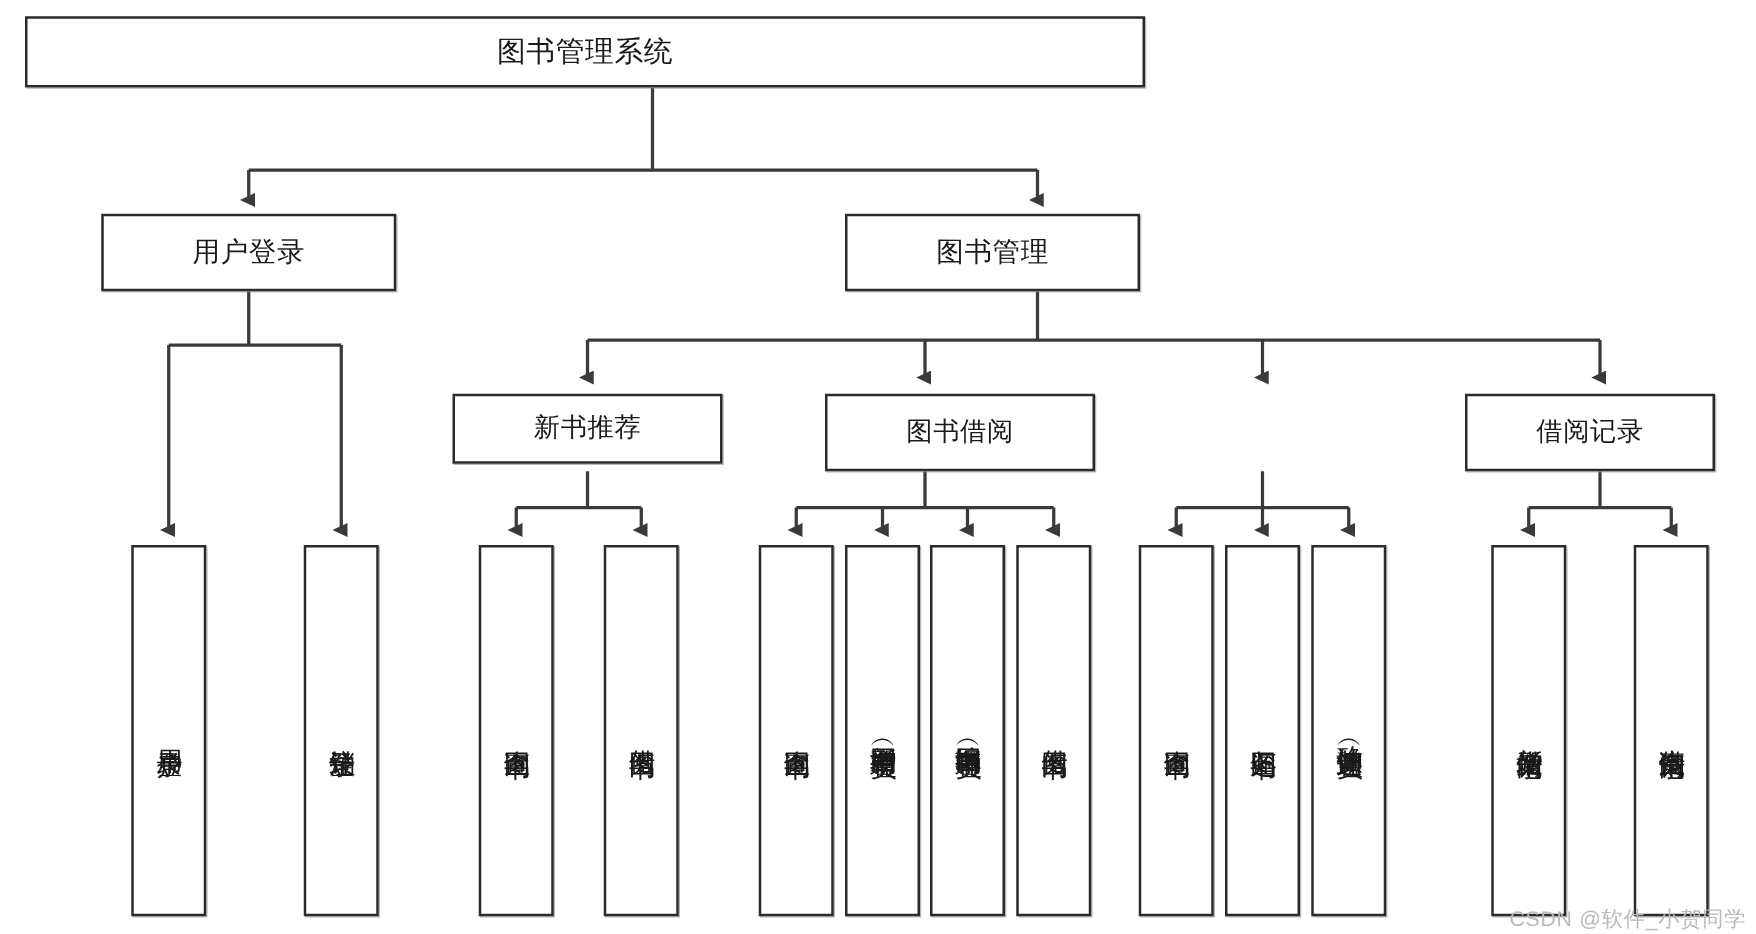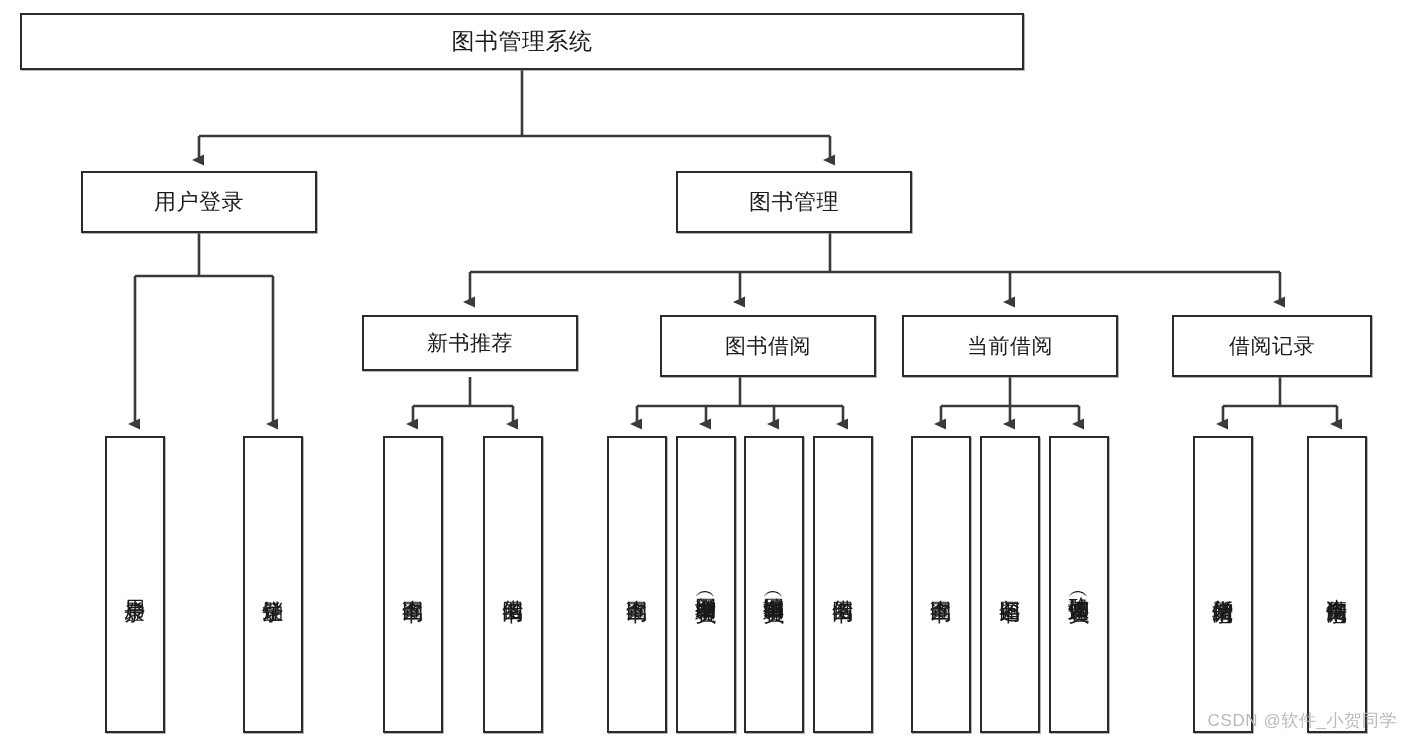--- a/index.html
+++ b/index.html
@@ -55,21 +55,21 @@
     writing-mode: vertical-rl;
     text-orientation: upright;
     font-size: 21px;
     line-height: 1.30;
     letter-spacing: 1px;
     max-height: 100%;
   }
   #watermark {
     position: absolute;
     right: 8px;
-    bottom: 15px;
+    bottom: 0;
     font-size: 17px;
     color: #b9b9b9;
     letter-spacing: 0.6px;
     white-space: nowrap;
     user-select: none;
   }
 </style>
 </head>
 <body>
 
@@ -118,39 +118,36 @@
       <path d="M1010,406 L1010,424" marker-end="url(#arrow)"></path>
       <path d="M1079,406 L1079,424" marker-end="url(#arrow)"></path>
 
       <path d="M1280,377 L1280,406"></path>
       <path d="M1223,406 L1337,406"></path>
       <path d="M1223,406 L1223,424" marker-end="url(#arrow)"></path>
       <path d="M1337,406 L1337,424" marker-end="url(#arrow)"></path>
     </g>
   </svg>
 
-  <div class="node root" style="left:20px; top:13px; width:1004px; height:57px;">
+  <div class="node root" style="left:20px; top:13px; width:896px; height:57px;">
     <span class="node-label">图书管理系统</span>
   </div>
 
   <div class="node lvl2" style="left:81px; top:171px; width:236px; height:62px;">
     <span class="node-label">用户登录</span>
   </div>
   <div class="node lvl2" style="left:676px; top:171px; width:236px; height:62px;">
     <span class="node-label">图书管理</span>
   </div>
 
   <div class="node lvl3" style="left:362px; top:315px; width:216px; height:56px;">
     <span class="node-label">新书推荐</span>
   </div>
   <div class="node lvl3" style="left:660px; top:315px; width:216px; height:62px;">
     <span class="node-label">图书借阅</span>
-  </div>
-  <div class="node lvl3" style="left:902px; top:315px; width:216px; height:62px;">
-    <span class="node-label">当前借阅</span>
   </div>
   <div class="node lvl3" style="left:1172px; top:315px; width:200px; height:62px;">
     <span class="node-label">借阅记录</span>
   </div>
 
   <div class="node leaf" style="left:105px; top:436px; width:60px; height:297px;">
     <span class="node-label">用户登录</span>
   </div>
   <div class="node leaf" style="left:243px; top:436px; width:60px; height:297px;">
     <span class="node-label">注销登录</span>

